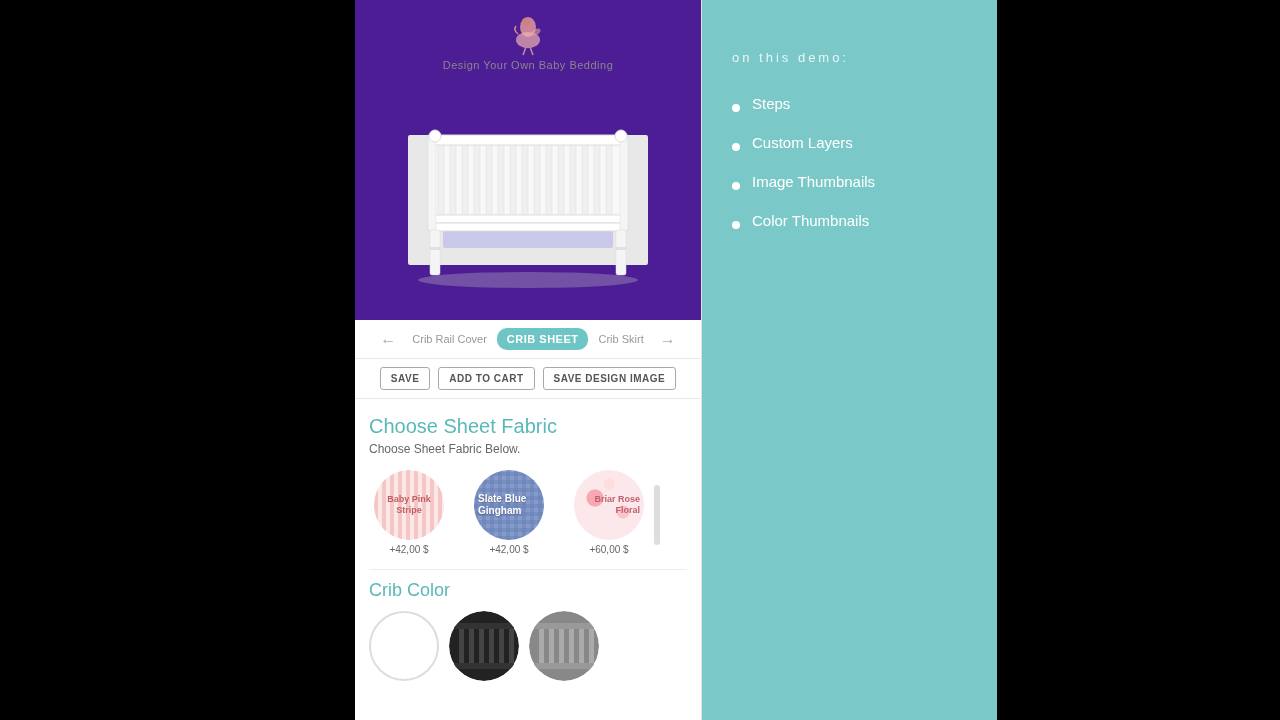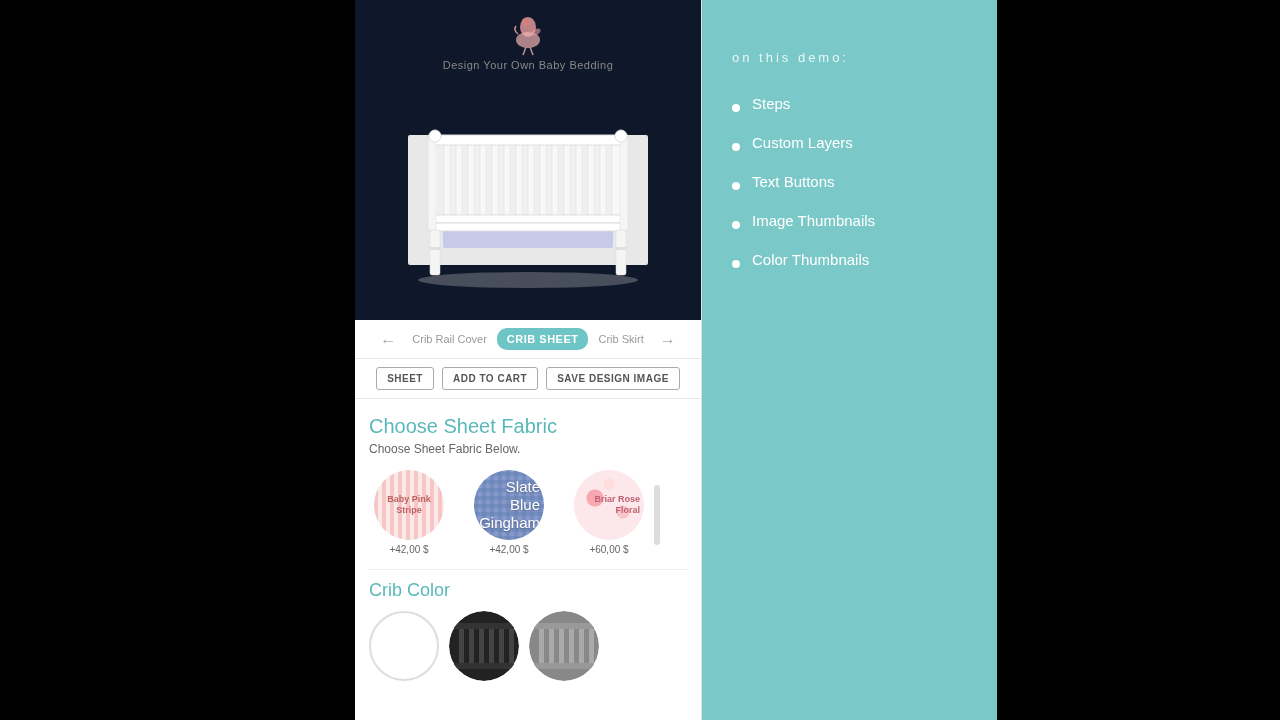--- a/index.html
+++ b/index.html
@@ -38,21 +38,21 @@
       background: #fff;
       overflow: hidden;
       display: flex;
       flex-direction: column;
       border-right: 1px solid #e0e0e0;
     }
 
     .product-image-area {
       width: 100%;
       height: 320px;
-      background: #0f172a;
+      background: #4c1d95;
       display: flex;
       flex-direction: column;
       align-items: center;
       overflow: hidden;
       position: relative;
     }
 
     .logo-area {
       padding: 12px 0 4px 0;
       display: flex;
@@ -373,21 +373,21 @@
 
     <div class="nav-tabs">
       <span class="nav-arrow">←</span>
       <span class="tab-item">Crib Rail Cover</span>
       <span class="tab-item active">CRIB SHEET</span>
       <span class="tab-item">Crib Skirt</span>
       <span class="nav-arrow">→</span>
     </div>
 
     <div class="action-buttons">
-      <button class="btn">SHEET</button>
+      <button class="btn">SAVE</button>
       <button class="btn">ADD TO CART</button>
       <button class="btn">SAVE DESIGN IMAGE</button>
     </div>
 
     <div class="options-panel">
 
       <div class="sheet-fabric-section">
         <div class="section-title">Choose Sheet Fabric</div>
         <div class="section-subtitle">Choose Sheet Fabric Below.</div>
 
@@ -396,21 +396,21 @@
 
             <div class="fabric-option">
               <div class="fabric-circle fabric-pink-stripe">
                 <span style="color:#c06060; text-shadow:none; font-size:9px; font-weight:bold; text-align:center; padding:4px;">Baby Pink Stripe</span>
               </div>
               <span class="fabric-price">+42,00 $</span>
             </div>
 
             <div class="fabric-option">
               <div class="fabric-circle fabric-gingham">
-                <span style="font-size:15px; font-weight:normal; text-align:right; padding:4px;">Slate Blue Gingham</span>
+                <span style="font-size:10px; font-weight:bold; text-align:left; padding:4px;">Slate Blue Gingham</span>
               </div>
               <span class="fabric-price">+42,00 $</span>
             </div>
 
             <div class="fabric-option">
               <div class="fabric-circle fabric-floral">
                 <span style="color:#c06070; text-shadow:none; font-size:9px; font-weight:bold; text-align:right; padding:4px;">Briar Rose Floral</span>
               </div>
               <span class="fabric-price">+60,00 $</span>
             </div>
@@ -470,24 +470,20 @@
     <div class="feature-item">
       <div class="feature-bullet"></div>
       <span>Steps</span>
     </div>
 
     <div class="feature-item">
       <div class="feature-bullet"></div>
       <span>Custom Layers</span>
     </div>
 
-    <div class="feature-item">
-      <div class="feature-bullet"></div>
-      <span>Text Buttons</span>
-    </div>
 
     <div class="feature-item">
       <div class="feature-bullet"></div>
       <span>Image Thumbnails</span>
     </div>
 
     <div class="feature-item">
       <div class="feature-bullet"></div>
       <span>Color Thumbnails</span>
     </div>

